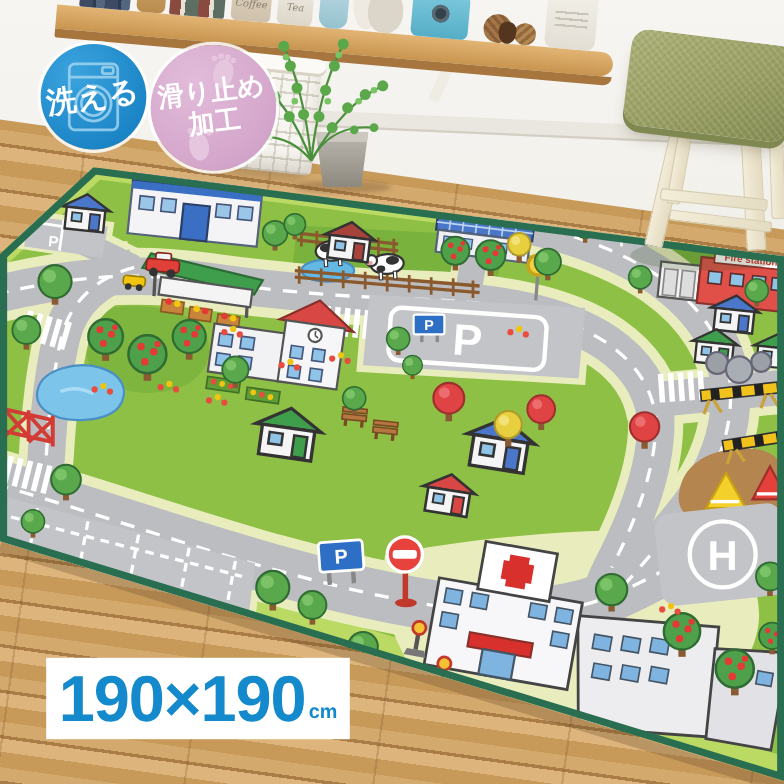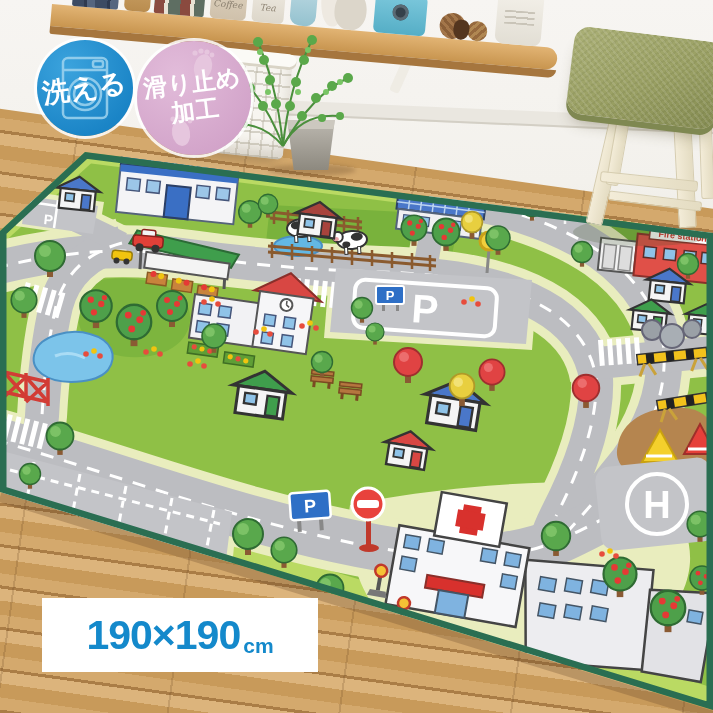--- a/index.html
+++ b/index.html
@@ -82,22 +82,22 @@
   .badge-slip{left:137px;top:41px;width:114px;height:114px;
          background:radial-gradient(circle at 35% 30%,#e2bcda,#d2a3c9 78%);}
   .badge-slip .txt{position:relative;transform:rotate(-7deg);color:#fff;font-weight:bold;
          font-size:24px;line-height:1.15;text-align:center;
          font-family:"DejaVu Sans","Liberation Sans",sans-serif;}
   .badge svg.bgicon{position:absolute;left:0;top:0;width:100%;height:100%;}
 
   
   .sizeband{left:42px;top:598px;width:276px;height:74px;background:#ffffff;
             display:flex;align-items:center;justify-content:center;}
-  .sizeband .val{color:#1489cb;font-size:41px;font-weight:bold;letter-spacing:-1px;}
-  .sizeband .unit{color:#1489cb;font-size:21px;font-weight:bold;align-self:flex-end;margin:0 0 14px 3px;}
+  .sizeband .val{color:#1489cb;font-size:59px;font-weight:bold;letter-spacing:-1px;}
+  .sizeband .unit{color:#1489cb;font-size:18px;font-weight:bold;align-self:flex-end;margin:0 0 14px 3px;}
 </style>
 </head>
 <body>
 
 <div class="scene">
 
   <div class="abs wall"></div>
   <div class="abs floor"></div>
   <div class="abs baseboard"></div>
 

